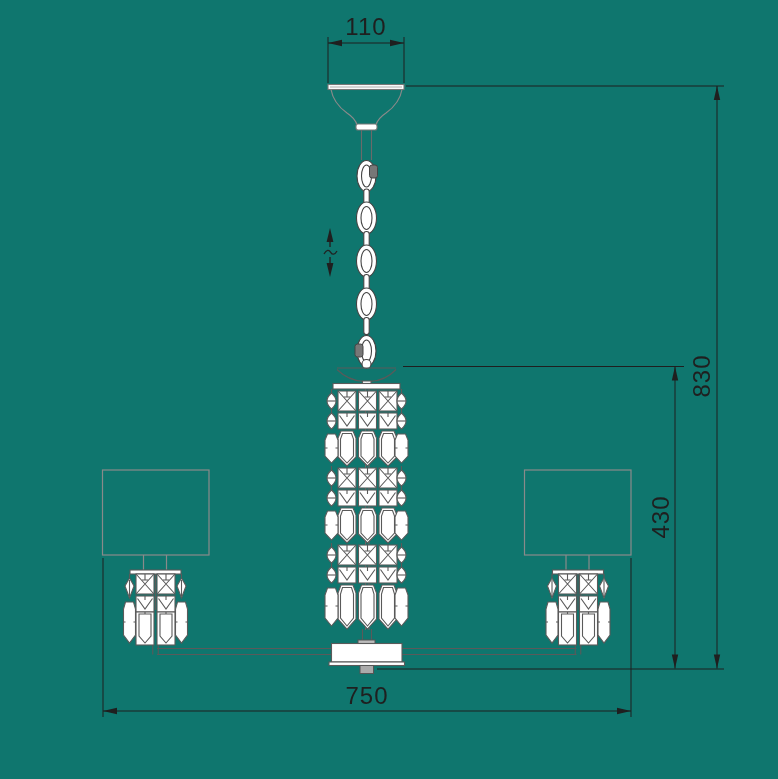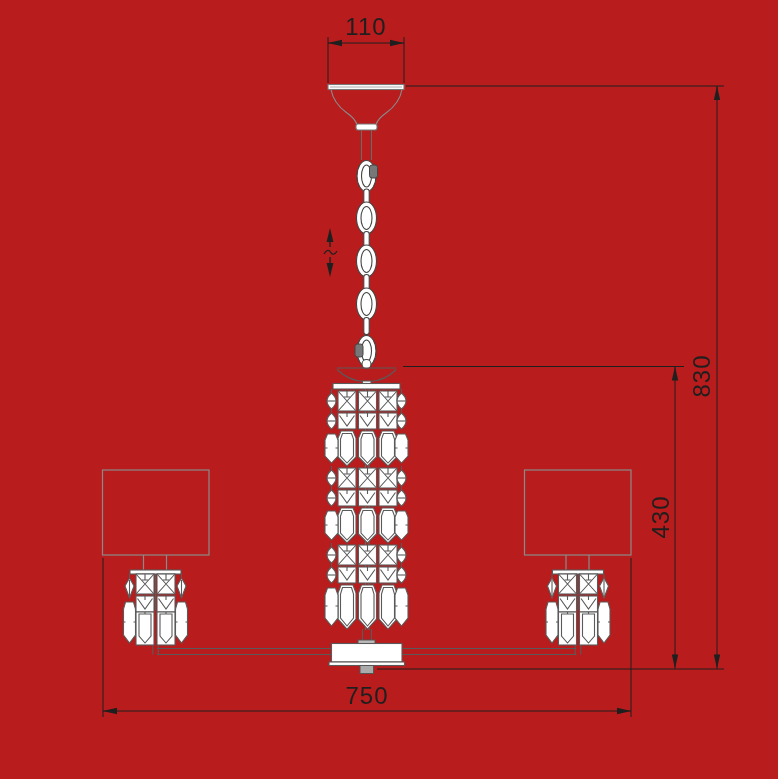--- a/index.html
+++ b/index.html
@@ -1,16 +1,16 @@
 <!DOCTYPE html>
 <html><head>
 <meta charset="utf-8">
 <style>
   html,body{margin:0;padding:0;background:#fff;}
-  .stage{position:relative;width:778px;height:779px;background:#b91c1c;overflow:hidden;
+  .stage{position:relative;width:778px;height:779px;background:#0f766e;overflow:hidden;
          font-family:"Liberation Sans", sans-serif;}
   svg{display:block;}
   text.dim{font-family:"Liberation Sans", sans-serif;font-size:24px;fill:#1f1f1f;letter-spacing:1px;}
   .fx{stroke:#5a5a5a;fill:none;stroke-width:1.1;}
   .fxw{stroke:#5a5a5a;fill:#fff;stroke-width:1.1;}
   .lt{stroke:#8a8a8a;fill:none;stroke-width:1.2;}
   .dm{stroke:#1f1f1f;fill:none;stroke-width:1;}
   .ah{fill:#1f1f1f;stroke:none;}
 </style>
 </head>

